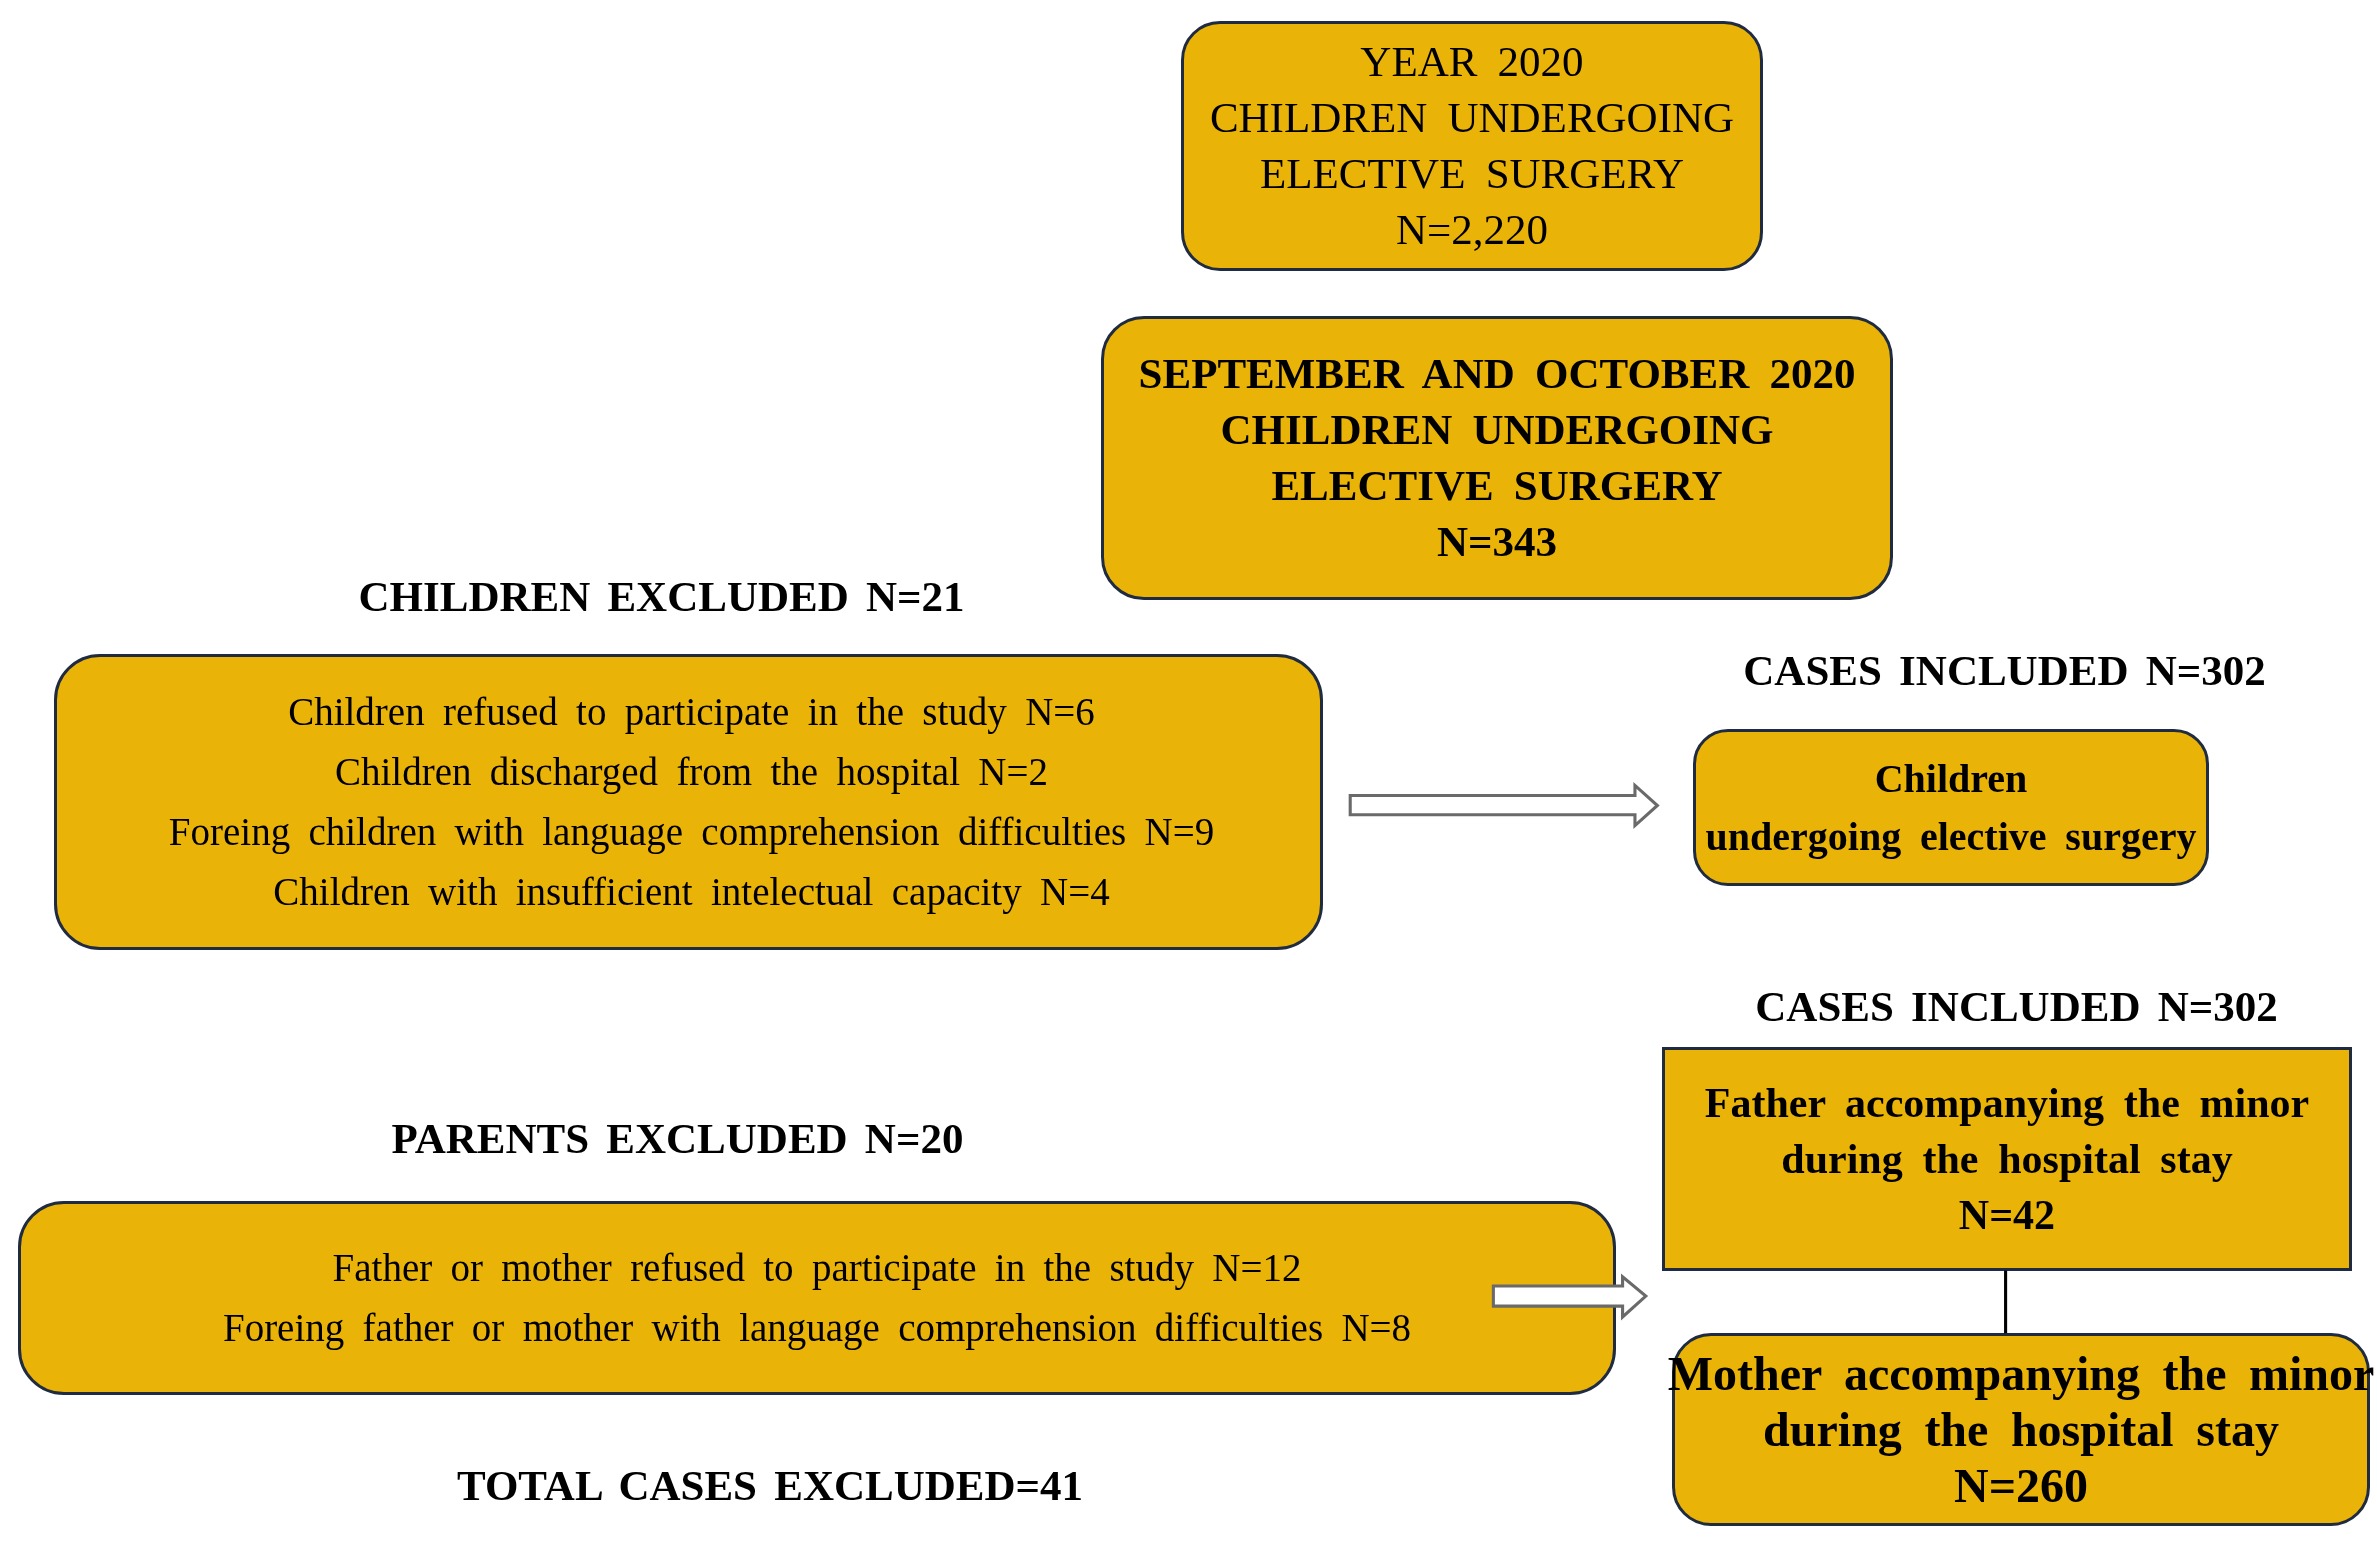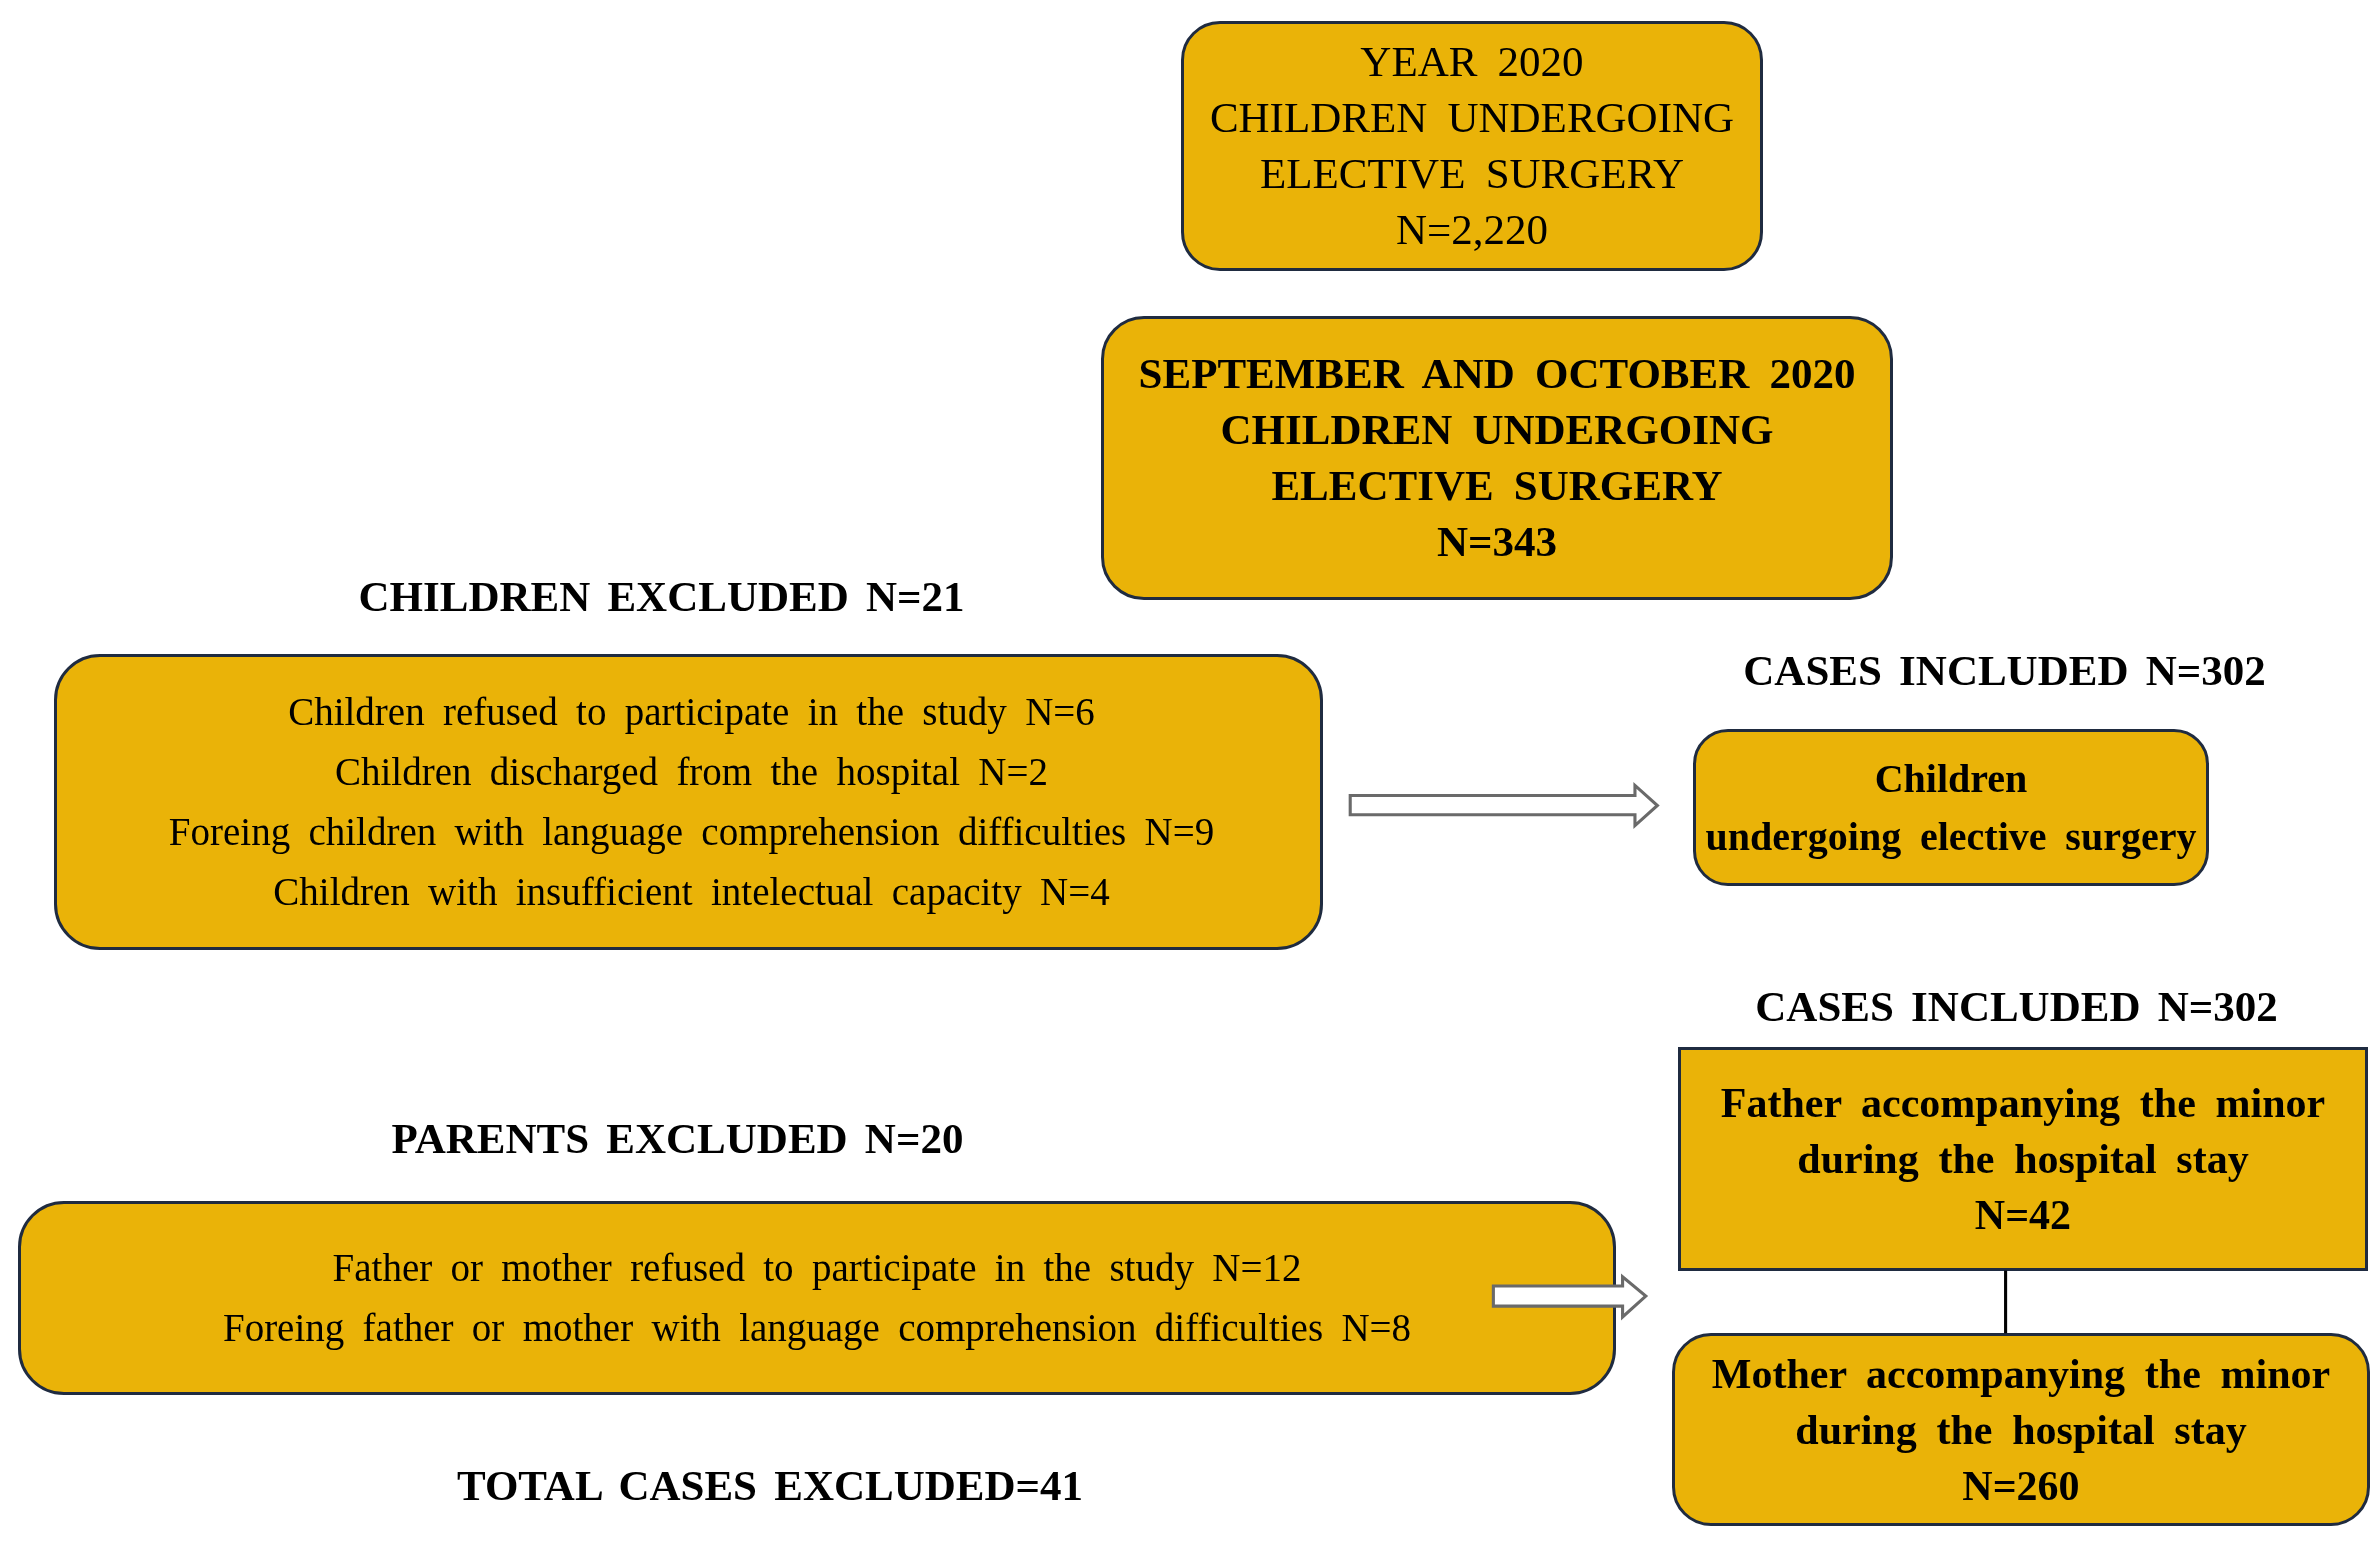--- a/index.html
+++ b/index.html
@@ -36,22 +36,22 @@
     word-spacing: 0.15em;
     white-space: nowrap;
   }
   #b-year   { left: 1181px; top: 21px;   width: 582px;  height: 250px; font-size: 43px; line-height: 56px; border-radius: 39px; }
   #b-sep    { left: 1101px; top: 316px;  width: 792px; height: 284px; font-size: 43px; line-height: 56px; font-weight: bold; border-radius: 43px; }
   #l-childexcl { left: 294px;  top: 567px;  width: 735px;  height: 58px; }
   #b-childdetail { left: 54px; top: 654px;  width: 1269px; height: 296px; font-size: 39px; line-height: 60px; border-radius: 46px; padding-left: 6px; }
   #l-cases1 { left: 1664px; top: 641px;  width: 681px;  height: 58px; }
   #b-childincl { left: 1693px; top: 729px; width: 516px; height: 157px; font-size: 40px; line-height: 58px; font-weight: bold; border-radius: 35px; }
   #l-cases2 { left: 1676px; top: 977px; width: 681px;  height: 58px; }
-  #b-father { left: 1662px; top: 1047px; width: 690px;  height: 224px; font-size: 42px; line-height: 56px; font-weight: bold; border-radius: 0; border-width: 3.9px; margin-left: 16px; }
-  #b-mother { left: 1672px; top: 1333px; width: 698px;  height: 193px; font-size: 42px; line-height: 56px; font-weight: bold; border-radius: 39px; font-family: Liberation Serif, serif; }
+  #b-father { left: 1662px; top: 1047px; width: 690px;  height: 224px; font-size: 42px; line-height: 56px; font-weight: bold; border-radius: 0; border-width: 3.9px; }
+  #b-mother { left: 1672px; top: 1333px; width: 698px;  height: 193px; font-size: 48px; line-height: 56px; font-weight: bold; border-radius: 39px; font-family: Liberation Serif, serif; }
   #l-parexcl { left: 310px; top: 1109px; width: 735px;  height: 58px; }
   #b-pardetail { left: 18px; top: 1201px; width: 1598px; height: 194px; font-size: 39px; line-height: 60px; border-radius: 46px; }
   #l-total  { left: 379px;  top: 1456px; width: 782px; height: 58px; }
   #connectors { position: absolute; left: 0; top: 0; width: 2377px; height: 1546px; pointer-events: none; }
 </style>
 </head>
 <body>
 
 <div id="canvas">
 

